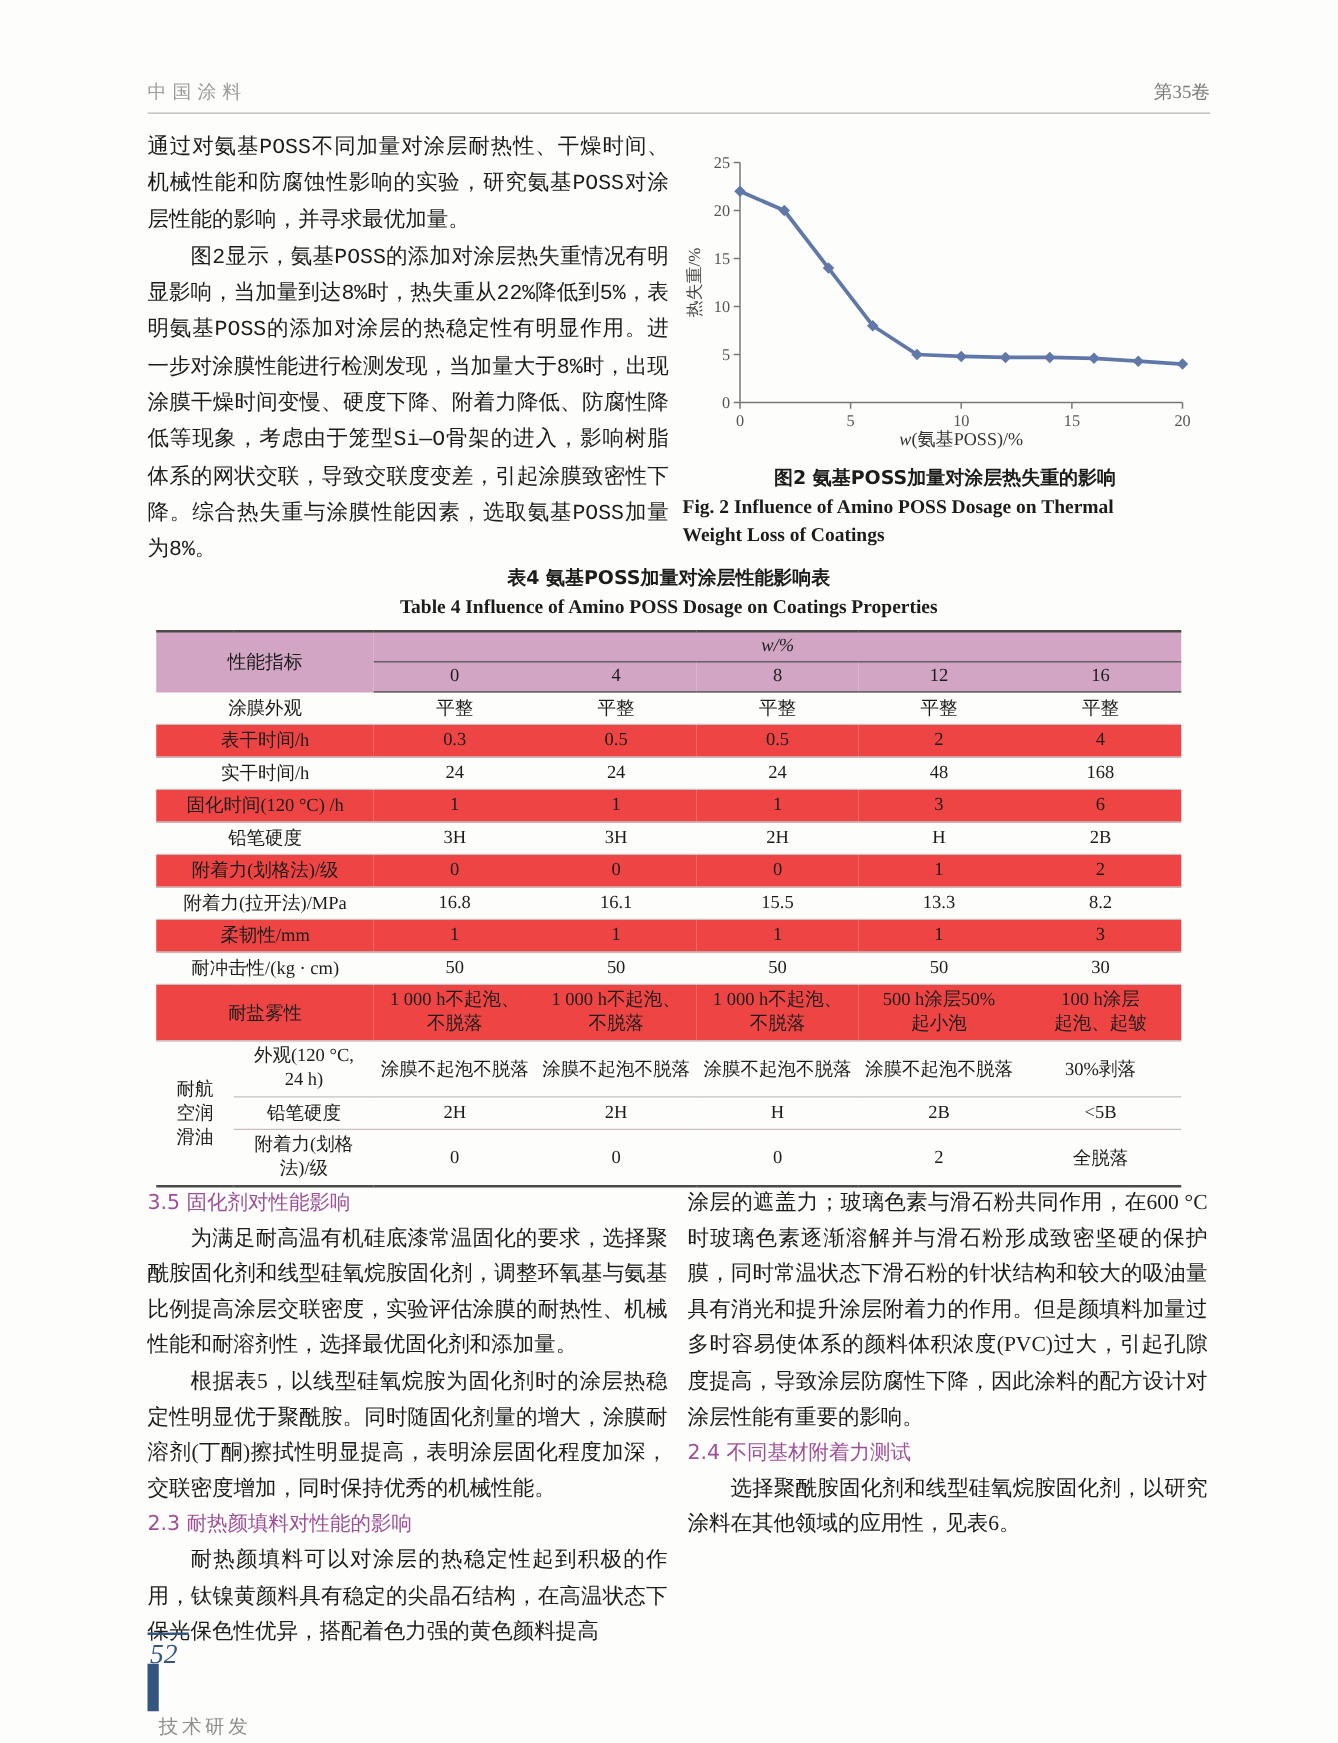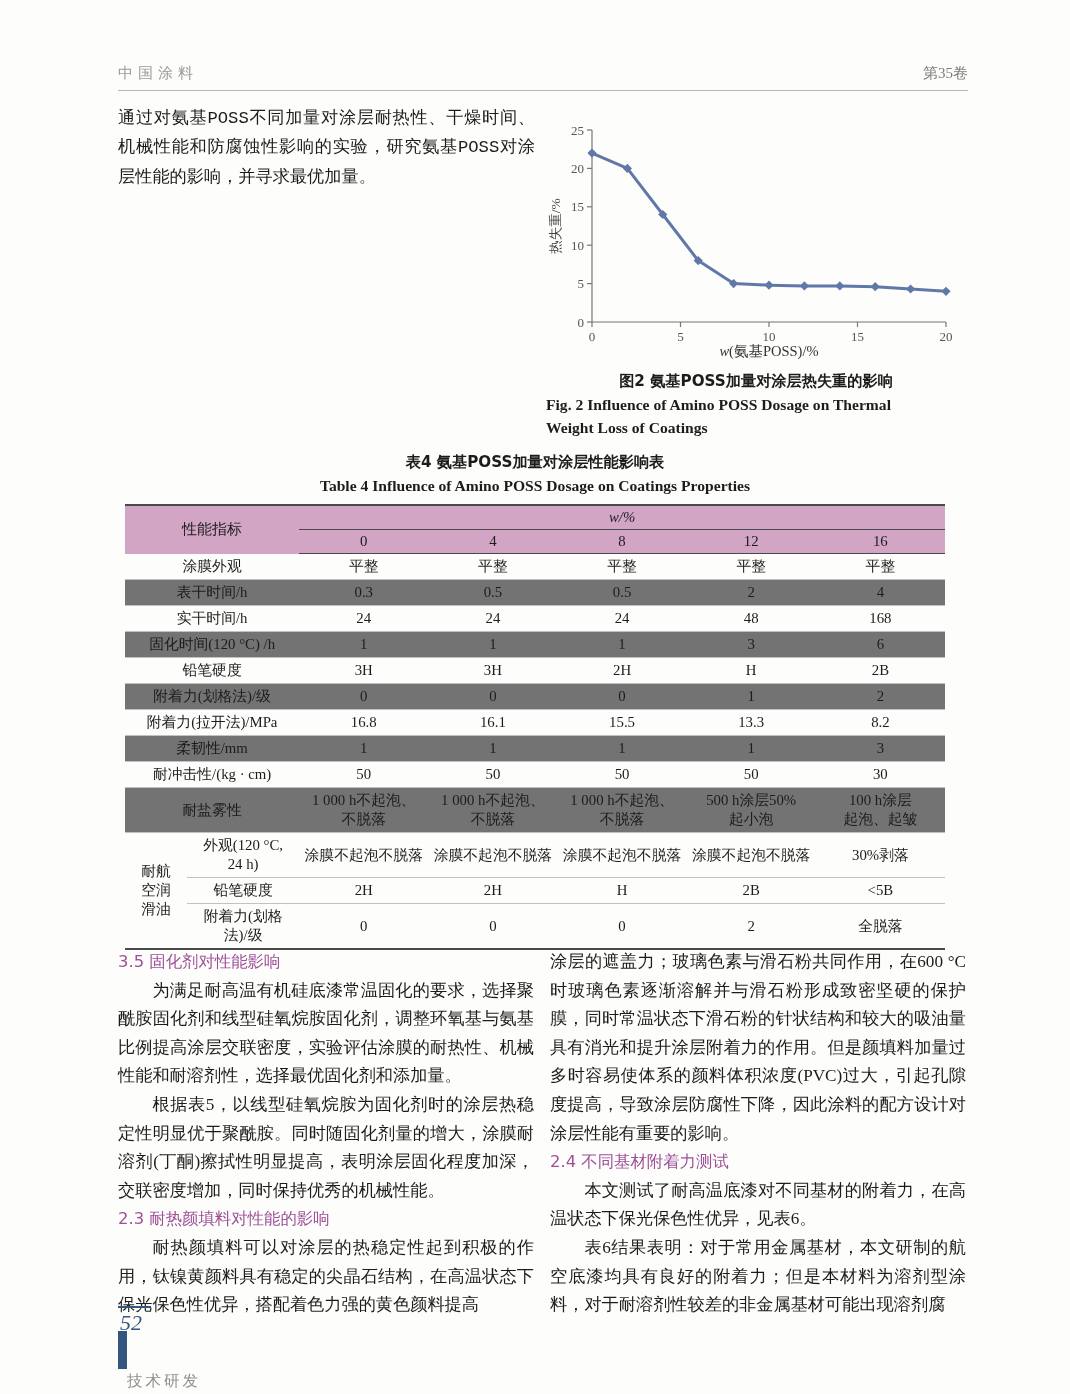--- a/index.html
+++ b/index.html
@@ -29,21 +29,21 @@
   
   .tablesec{position:absolute;top:452px;left:0;width:100%;}
   .tbl-title-cn{text-align:center;font-weight:bold;font-size:15.2px;
     font-family:"DejaVu Sans","Liberation Sans",sans-serif;}
   .tbl-title-en{text-align:center;font-weight:bold;font-size:15.6px;margin-top:4px;}
   table.props{margin:9px auto 0;width:820px;border-collapse:collapse;
     border-top:2px solid #4a4a4a;border-bottom:2px solid #4a4a4a;
     font-size:14.8px;table-layout:fixed;}
   table.props th,table.props td{font-weight:normal;text-align:center;padding:3px 4px;}
   .hdr{background:#d2a5c5;}
-  .shaded{background:#737373;font-family:Liberation Serif, serif;}
+  .shaded{background:#ef4444;font-family:Liberation Serif, serif;}
   .hdr-prop{font-size:15px;}
   .hdr-group{border-bottom:1px solid #4a4a4a;font-style:italic;}
   tr.hdr2 th{border-bottom:1.6px solid #4a4a4a;}
   tbody tr + tr td{border-top:1px solid #c6c0c4;}
   td.lbl{text-align:left;padding-left:9px;white-space:pre-line;}
   td.sublbl{text-align:left;padding-left:4px;white-space:pre-line;}
   td.vlabel{white-space:pre-line;text-align:center;padding-left:6px;}
   td.mline{white-space:pre-line;line-height:19px;}
   col.c-lbl1{width:62px;}col.c-lbl2{width:112px;}col.c-val{width:129px;}
 
@@ -70,20 +70,21 @@
 </head>
 <body>
 
 <div class="runhead">
   <span class="journal">中国涂料</span>
   <span class="volume">第35卷</span>
 </div>
 
 <div class="intro">
   <p>通过对氨基POSS不同加量对涂层耐热性、干燥时间、机械性能和防腐蚀性影响的实验，研究氨基POSS对涂层性能的影响，并寻求最优加量。</p>
+  <p class="indent">图2显示，氨基POSS的添加对涂层热失重情况有明显影响，当加量到达8%时，热失重从22%降低到5%，表明氨基POSS的添加对涂层的热稳定性有明显作用。进一步对涂膜性能进行检测发现，当加量大于8%时，出现涂膜干燥时间变慢、硬度下降、附着力降低、防腐性降低等现象，考虑由于笼型Si—O骨架的进入，影响树脂体系的网状交联，导致交联度变差，引起涂膜致密性下降。综合热失重与涂膜性能因素，选取氨基POSS加量为8%。</p>
 </div>
 
 <div class="figure">
   <svg id="chart" width="420" height="252" viewBox="0 0 420 252">
       <line x1="46" y1="20" x2="46" y2="212" stroke="#777" stroke-width="1.2"></line>
       <line x1="46" y1="212" x2="400" y2="212" stroke="#777" stroke-width="1.2"></line>
       <line x1="41" y1="212" x2="46" y2="212" stroke="#777" stroke-width="1.2"></line>
       <text x="38" y="216.5" text-anchor="end" font-size="13" fill="#555">0</text>
       <line x1="41" y1="173.6" x2="46" y2="173.6" stroke="#777" stroke-width="1.2"></line>
       <text x="38" y="178.1" text-anchor="end" font-size="13" fill="#555">5</text>
@@ -276,22 +277,21 @@
   <div class="col" id="col-left">
       <h3 class="sec-heading">3.5  固化剂对性能影响</h3>
       <p class="indent">为满足耐高温有机硅底漆常温固化的要求，选择聚酰胺固化剂和线型硅氧烷胺固化剂，调整环氧基与氨基比例提高涂层交联密度，实验评估涂膜的耐热性、机械性能和耐溶剂性，选择最优固化剂和添加量。</p>
       <p class="indent">根据表5，以线型硅氧烷胺为固化剂时的涂层热稳定性明显优于聚酰胺。同时随固化剂量的增大，涂膜耐溶剂(丁酮)擦拭性明显提高，表明涂层固化程度加深，交联密度增加，同时保持优秀的机械性能。</p>
       <h3 class="sec-heading">2.3  耐热颜填料对性能的影响</h3>
       <p class="indent">耐热颜填料可以对涂层的热稳定性起到积极的作用，钛镍黄颜料具有稳定的尖晶石结构，在高温状态下保光保色性优异，搭配着色力强的黄色颜料提高</p>
     </div>
   <div class="col" id="col-right">
       <p>涂层的遮盖力；玻璃色素与滑石粉共同作用，在600 °C时玻璃色素逐渐溶解并与滑石粉形成致密坚硬的保护膜，同时常温状态下滑石粉的针状结构和较大的吸油量具有消光和提升涂层附着力的作用。但是颜填料加量过多时容易使体系的颜料体积浓度(PVC)过大，引起孔隙度提高，导致涂层防腐性下降，因此涂料的配方设计对涂层性能有重要的影响。</p>
       <h3 class="sec-heading">2.4  不同基材附着力测试</h3>
-      <p class="indent">本文测试了耐高温底漆对不同基材的附着力，在高温状态下保光保色性优异，见表6。</p>
-      <p class="indent">表6结果表明：对于常用金属基材，本文研制的航空底漆均具有良好的附着力；但是本材料为溶剂型涂料，对于耐溶剂性较差的非金属基材可能出现溶剂腐</p>
+      <p class="indent">选择聚酰胺固化剂和线型硅氧烷胺固化剂，以研究涂料在其他领域的应用性，见表6。</p>
     </div>
 </div>
 
 <div class="footer">
   <div class="pageno-wrap">
     <span class="pageno">52</span>
   </div>
   <div class="footer-bar"></div>
   <div class="foot-text">
     <div class="foot-cn">技术研发</div>

